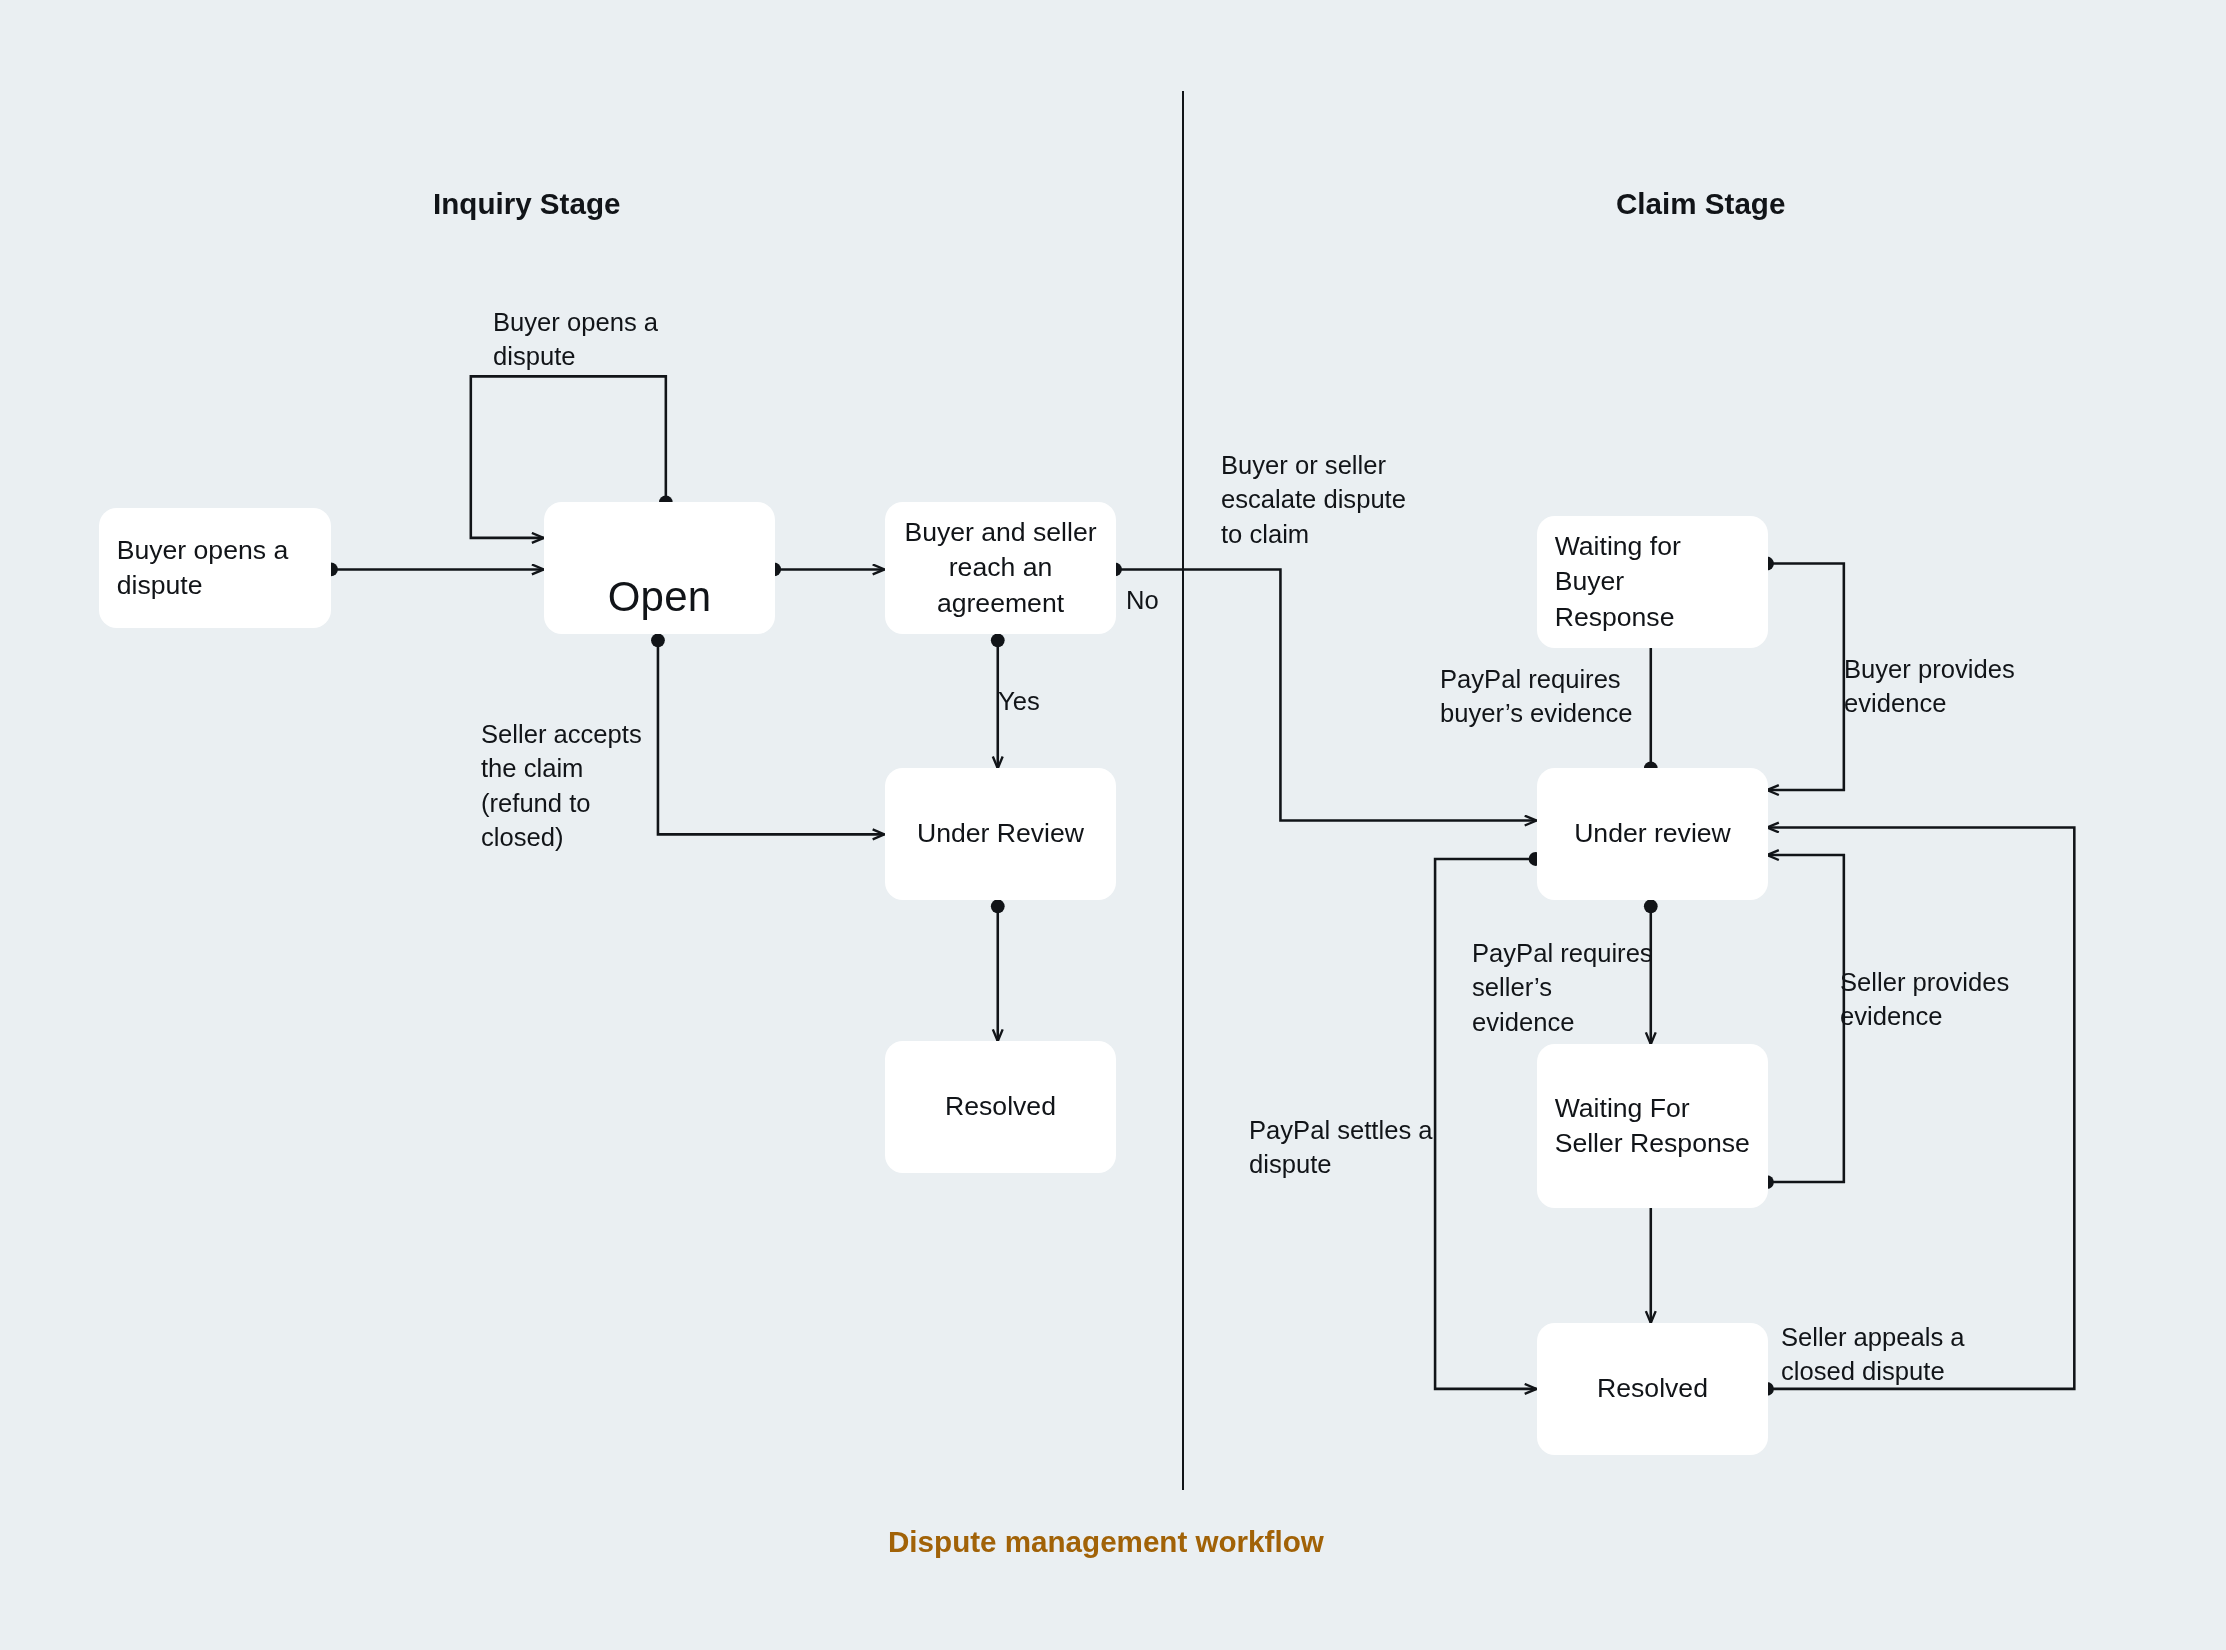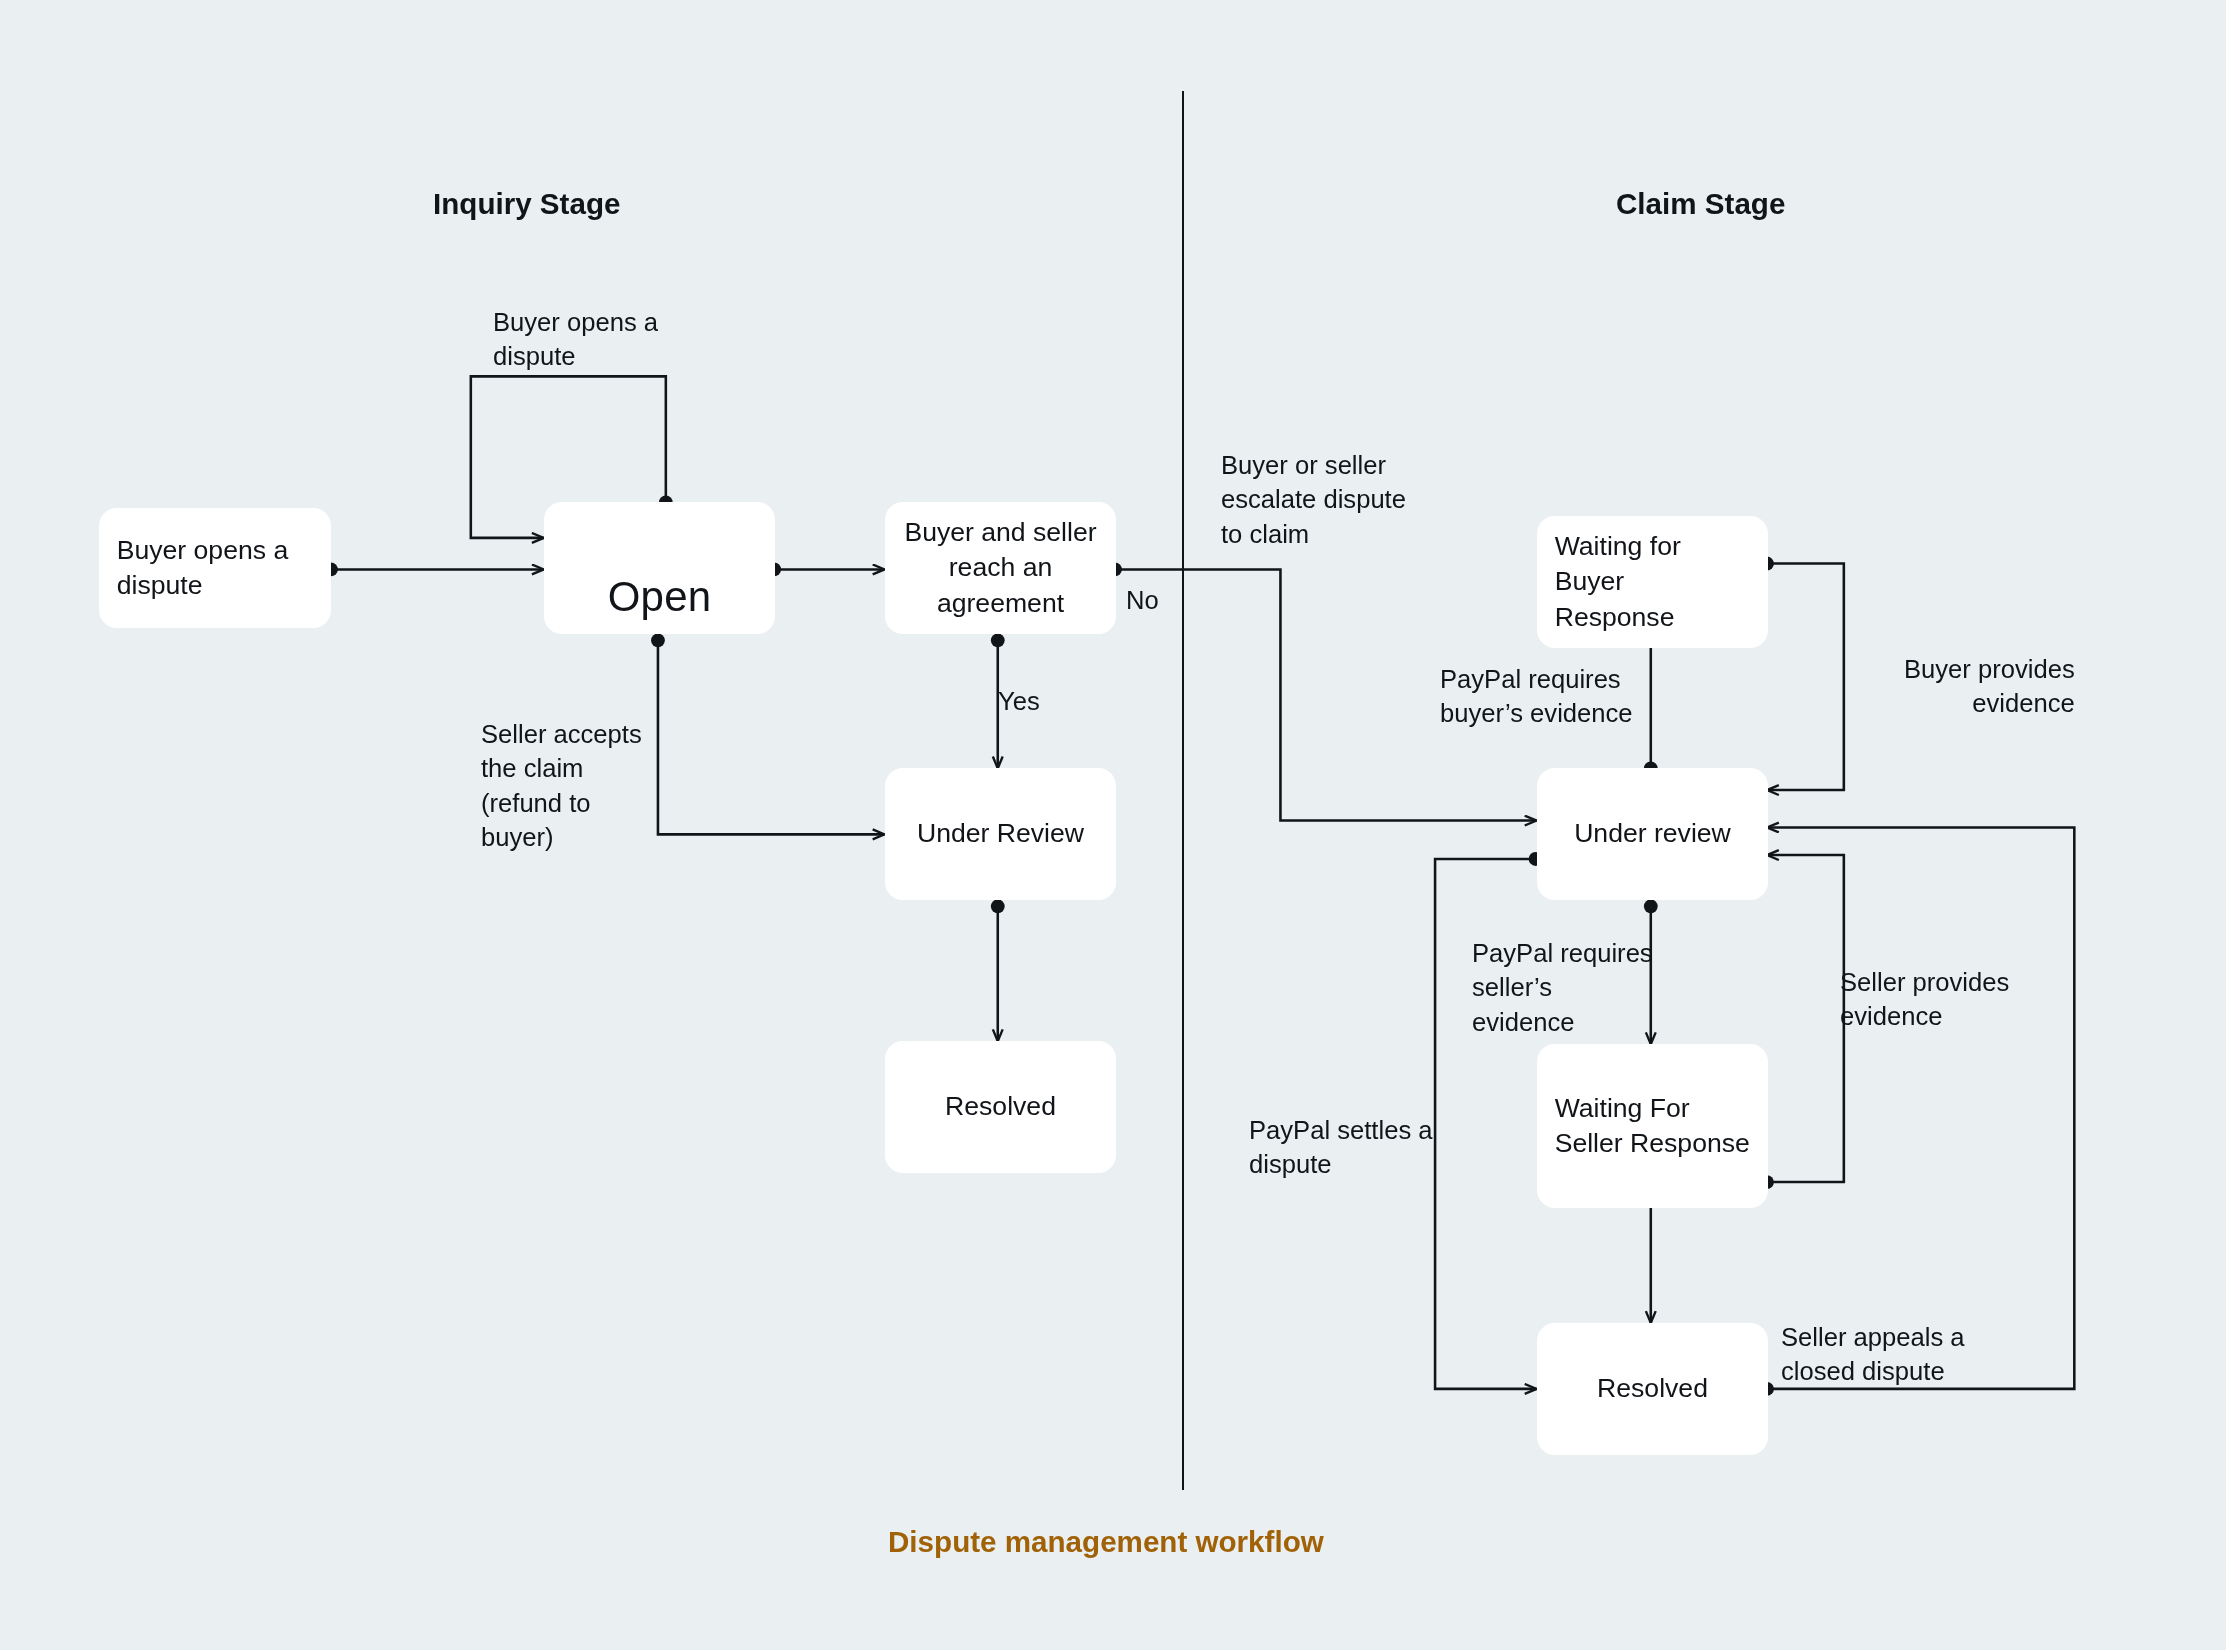--- a/index.html
+++ b/index.html
@@ -123,29 +123,29 @@
     </div>
   <div class="node norm" style="left: 1537px; top: 1323px; width: 231px; height: 132px;">
       <span>Resolved</span>
     </div>
 
   <div class="edge-label" style="left: 493px; top: 305px;">Buyer opens a
 dispute</div>
   <div class="edge-label" style="left: 481px; top: 717px;">Seller accepts
 the claim
 (refund to
-buyer)</div>
+closed)</div>
   <div class="edge-label" style="left: 998px; top: 684px;">Yes</div>
   <div class="edge-label" style="left: 1126px; top: 583px;">No</div>
   <div class="edge-label" style="left: 1221px; top: 448px;">Buyer or seller
 escalate dispute
 to claim</div>
   <div class="edge-label" style="left: 1440px; top: 662px;">PayPal requires
 buyer’s evidence</div>
-  <div class="edge-label" style="left: 1904px; top: 652px; text-align: right;">Buyer provides
+  <div class="edge-label" style="left: 1844px; top: 652px;">Buyer provides
 evidence</div>
   <div class="edge-label" style="left: 1472px; top: 936px;">PayPal requires
 seller’s
 evidence</div>
   <div class="edge-label" style="left: 1840px; top: 965px;">Seller provides
 evidence</div>
   <div class="edge-label" style="left: 1249px; top: 1113px;">PayPal settles a
 dispute</div>
   <div class="edge-label" style="left: 1781px; top: 1320px;">Seller appeals a
 closed dispute</div>

